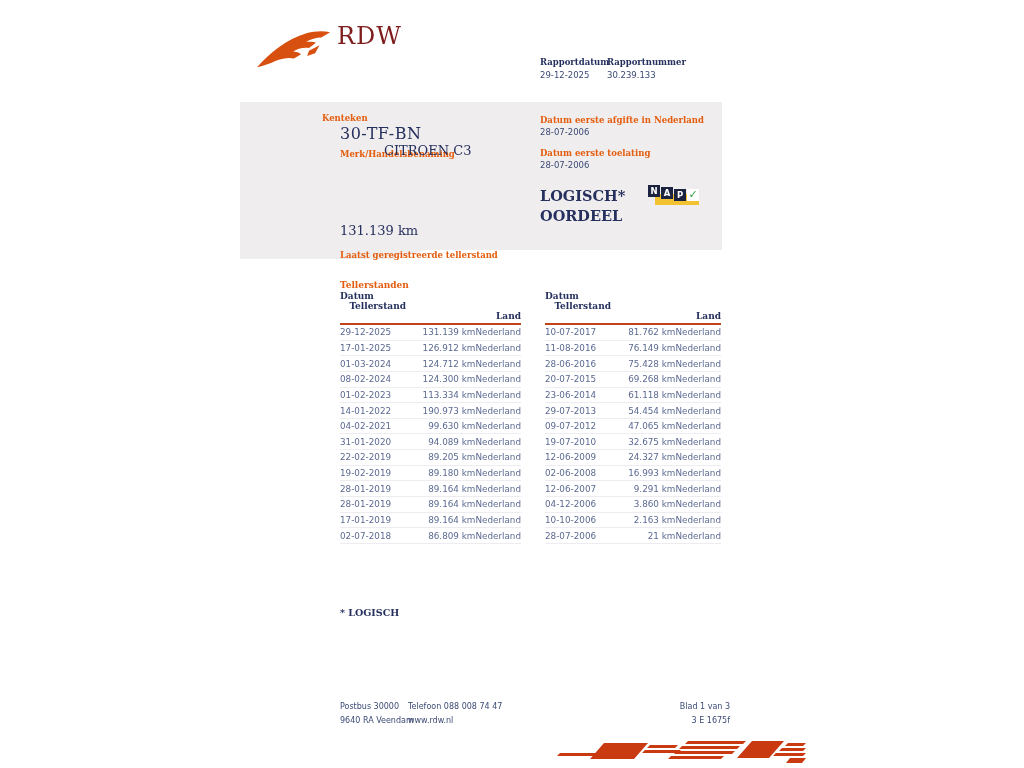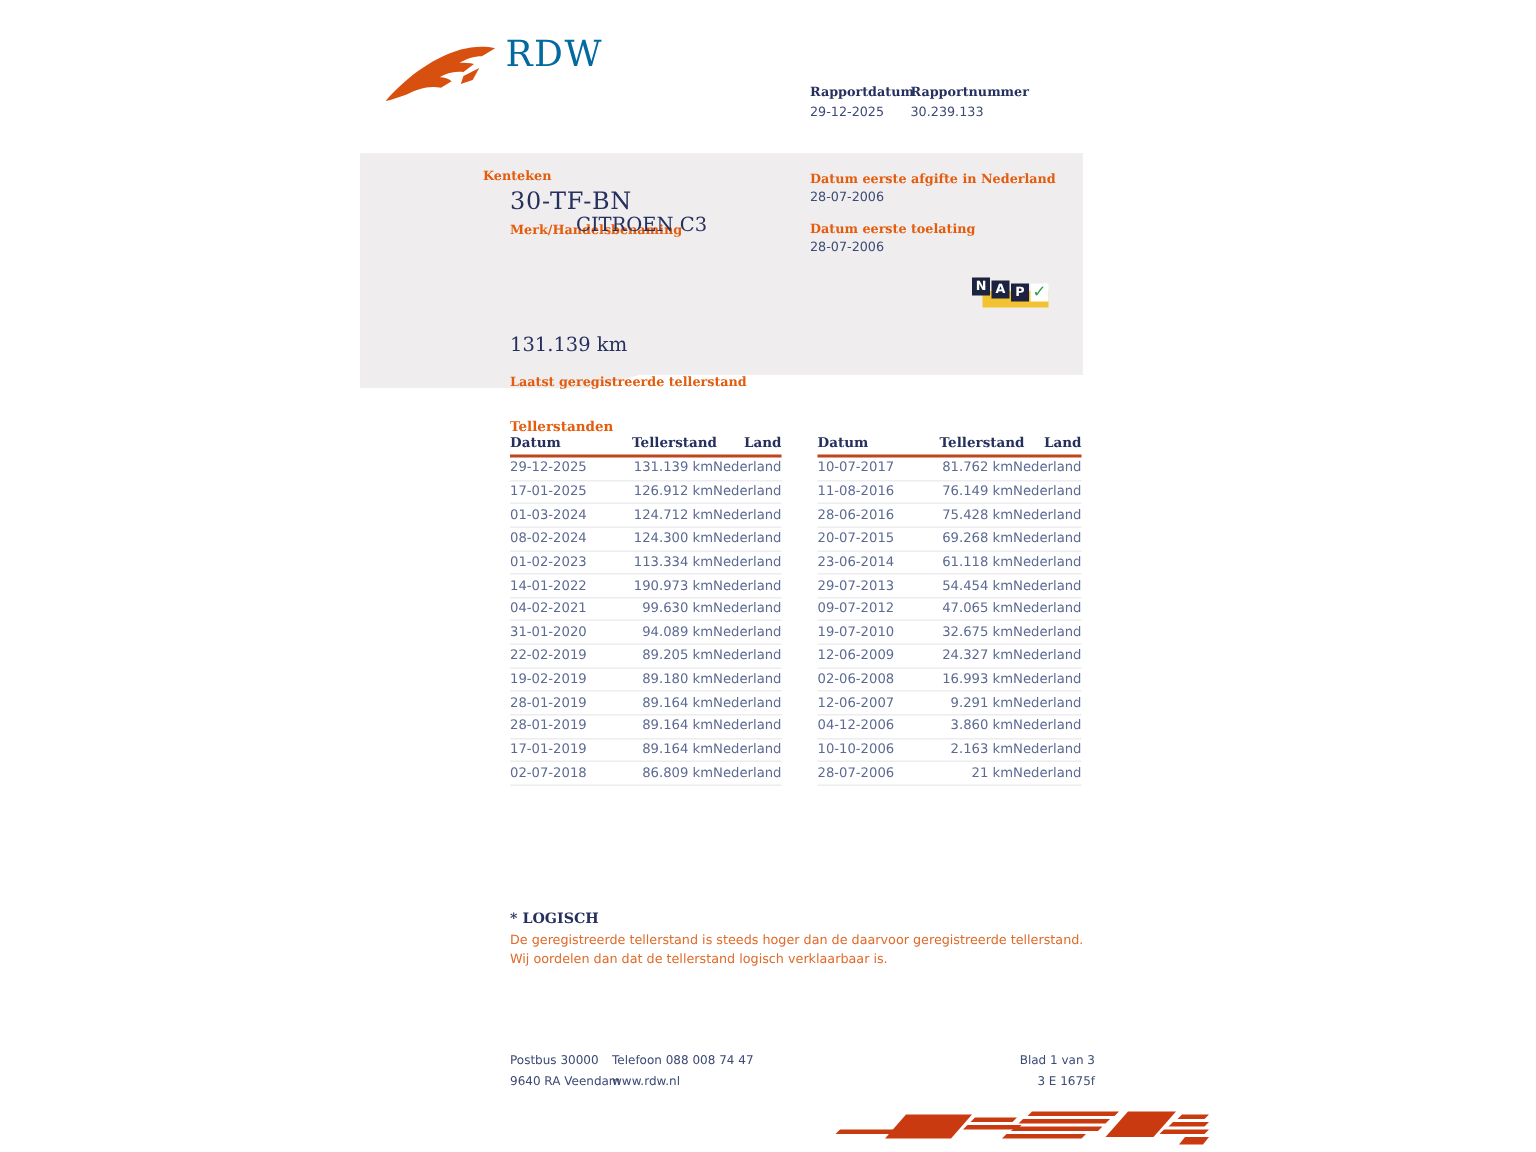--- a/index.html
+++ b/index.html
@@ -2,21 +2,21 @@
 <html><head>
 <meta charset="utf-8">
 <style>
   html,body{margin:0;padding:0;background:#ffffff;}
   #page{position:relative;width:1024px;height:768px;background:#ffffff;overflow:hidden;
         font-family:"DejaVu Sans",sans-serif;color:#2b3a66;}
   .abs{position:absolute;}
 
   
   .logo-text{left:337px;top:22px;font-family:"DejaVu Serif",serif;font-size:24px;
-             letter-spacing:1px;color:#0369a1;font-weight:500;}
+             letter-spacing:1px;color:#7f1d1d;font-weight:500;}
   .report-title{left:540px;top:26px;font-family:"DejaVu Serif",serif;font-size:17px;
                 font-weight:bold;color:#e45c0d;}
   .meta-label{font-family:"DejaVu Serif",serif;font-size:8.5px;font-weight:bold;color:#26305e;}
   .meta-value{font-size:8.5px;color:#3c4a75;margin-top:3px;}
 
   
   .panel{left:240px;top:102px;width:482px;height:157px;background:#efeded;
          clip-path:polygon(0 0,482px 0,482px 148px,186px 148px,154px 157px,0 157px);}
   .lab{font-family:"DejaVu Serif",serif;font-size:8.5px;font-weight:bold;color:#e45c0d;}
   .val-big{font-family:"DejaVu Serif",serif;font-size:16px;color:#26305e;letter-spacing:0.5px;}
@@ -29,21 +29,21 @@
   .nap .yellow{position:absolute;left:7px;top:9px;width:44px;height:11px;background:#f2c230;}
   .nap .box{position:absolute;width:12px;height:12px;background:#1b2340;color:#ffffff;
             font-size:8.5px;font-weight:bold;text-align:center;line-height:12px;
             font-family:"DejaVu Sans",sans-serif;}
   .nap .check{position:absolute;width:12px;height:12px;background:#ffffff;color:#2f9e44;
               font-size:11px;font-weight:bold;text-align:center;line-height:12px;}
 
   
   .tbl-title{font-family:"DejaVu Serif",serif;font-size:9px;font-weight:bold;color:#e45c0d;}
   .tbl{display:block;}
-  .t-head{display:flex;border-bottom:2px solid #c2441a;padding-bottom:2px;}
+  .t-head{display:flex;border-bottom:2px solid #c2441a;padding-bottom:2px;flex-direction:column;}
   .t-head .c{font-family:"DejaVu Serif",serif;font-size:9px;font-weight:bold;color:#26305e;}
   .t-row{display:flex;align-items:center;height:14.65px;border-bottom:1px solid #ececf1;}
   .t-row .c{font-size:8.8px;color:#5c6a92;}
   .c.datum{width:72px;text-align:left;}
   .c.teller{width:66px;text-align:right;}
   .c.land{flex:1;text-align:right;}
 
   
   .fn-head{font-family:"DejaVu Serif",serif;font-size:9.5px;font-weight:bold;color:#26305e;}
   .fn-body{font-size:8.5px;color:#e06a2a;line-height:13px;width:394px;}
@@ -81,20 +81,24 @@
   <div class="abs lab" style="left:340px;top:149px;">Merk/Handelsbenaming</div>
   <div class="abs val-med" style="left:340px;top:143px;margin-left:44px;">CITROEN C3</div>
   <div class="abs lab" style="left:340px;top:213px;margin-top:37px;">Laatst geregistreerde tellerstand</div>
   <div class="abs val-med" style="left:340px;top:223px;">131.139 km</div>
 
   <div class="abs lab" style="left:540px;top:115px;">Datum eerste afgifte in Nederland</div>
   <div class="abs val-date" style="left:540px;top:127px;">28-07-2006</div>
   <div class="abs lab" style="left:540px;top:148px;">Datum eerste toelating</div>
   <div class="abs val-date" style="left:540px;top:160px;">28-07-2006</div>
 
+  <div class="abs oordeel" style="left:540px;top:186px;">
+    <div>LOGISCH*</div>
+    <div>OORDEEL</div>
+  </div>
 
   <div class="abs nap">
     <div class="yellow"></div>
     <div class="box" style="left:0;top:0;">N</div>
     <div class="box" style="left:13px;top:2px;">A</div>
     <div class="box" style="left:26px;top:4px;">P</div>
     <div class="check" style="left:39px;top:4px;">✓</div>
   </div>
 
   <div class="abs tbl-title" style="left:340px;top:280px;">Tellerstanden</div>
@@ -281,21 +285,20 @@
 
         <div class="t-row">
           <span class="c datum">28-07-2006</span>
           <span class="c teller">21 km</span>
           <span class="c land">Nederland</span>
         </div>
       </div>
   </div>
 
   <div class="abs fn-head" style="left:340px;top:607px;">* LOGISCH</div>
-  <div class="abs fn-body" style="left:340px;top:621px;">De geregistreerde tellerstand is steeds hoger dan de daarvoor geregistreerde tellerstand. Wij oordelen dan dat de tellerstand logisch verklaarbaar is.</div>
 
   <div class="abs foot" style="left:340px;top:700px;">
     <div>Postbus 30000</div>
     <div>9640 RA Veendam</div>
   </div>
   <div class="abs foot" style="left:408px;top:700px;">
     <div>Telefoon 088 008 74 47</div>
     <div>www.rdw.nl</div>
   </div>
   <div class="abs foot foot-right" style="left:600px;top:700px;width:130px;">

